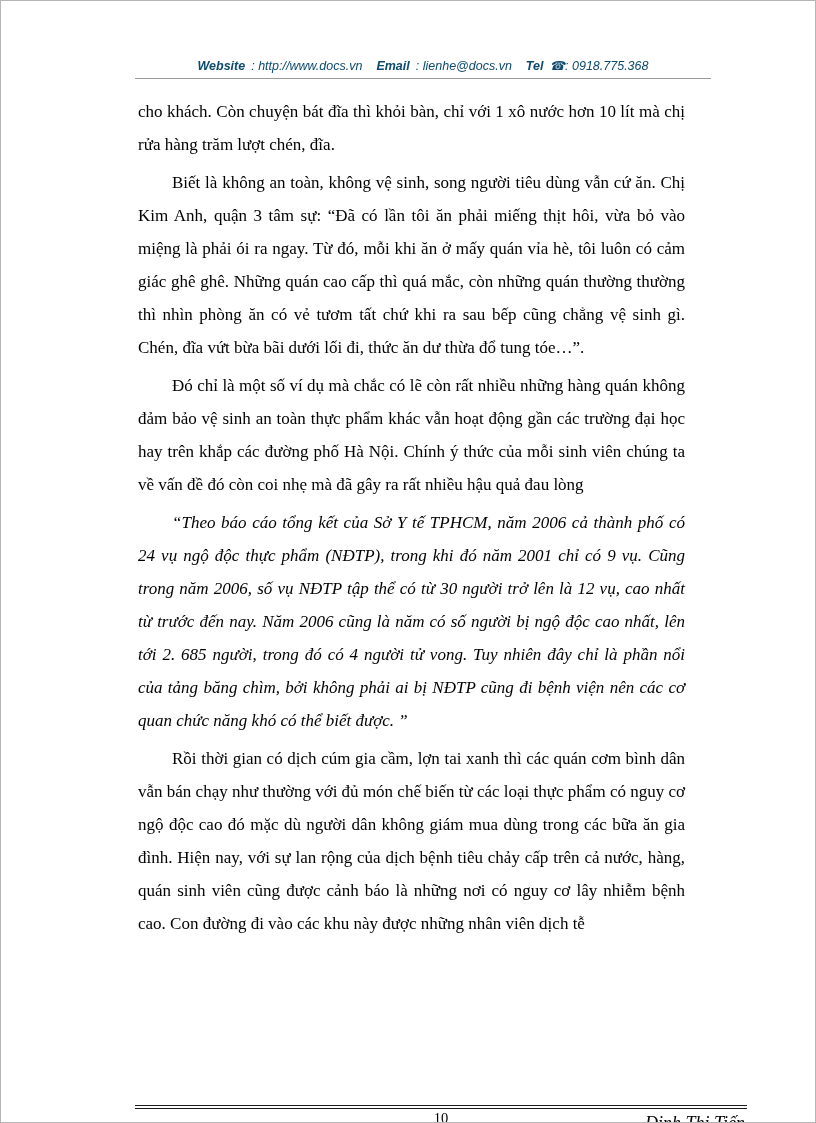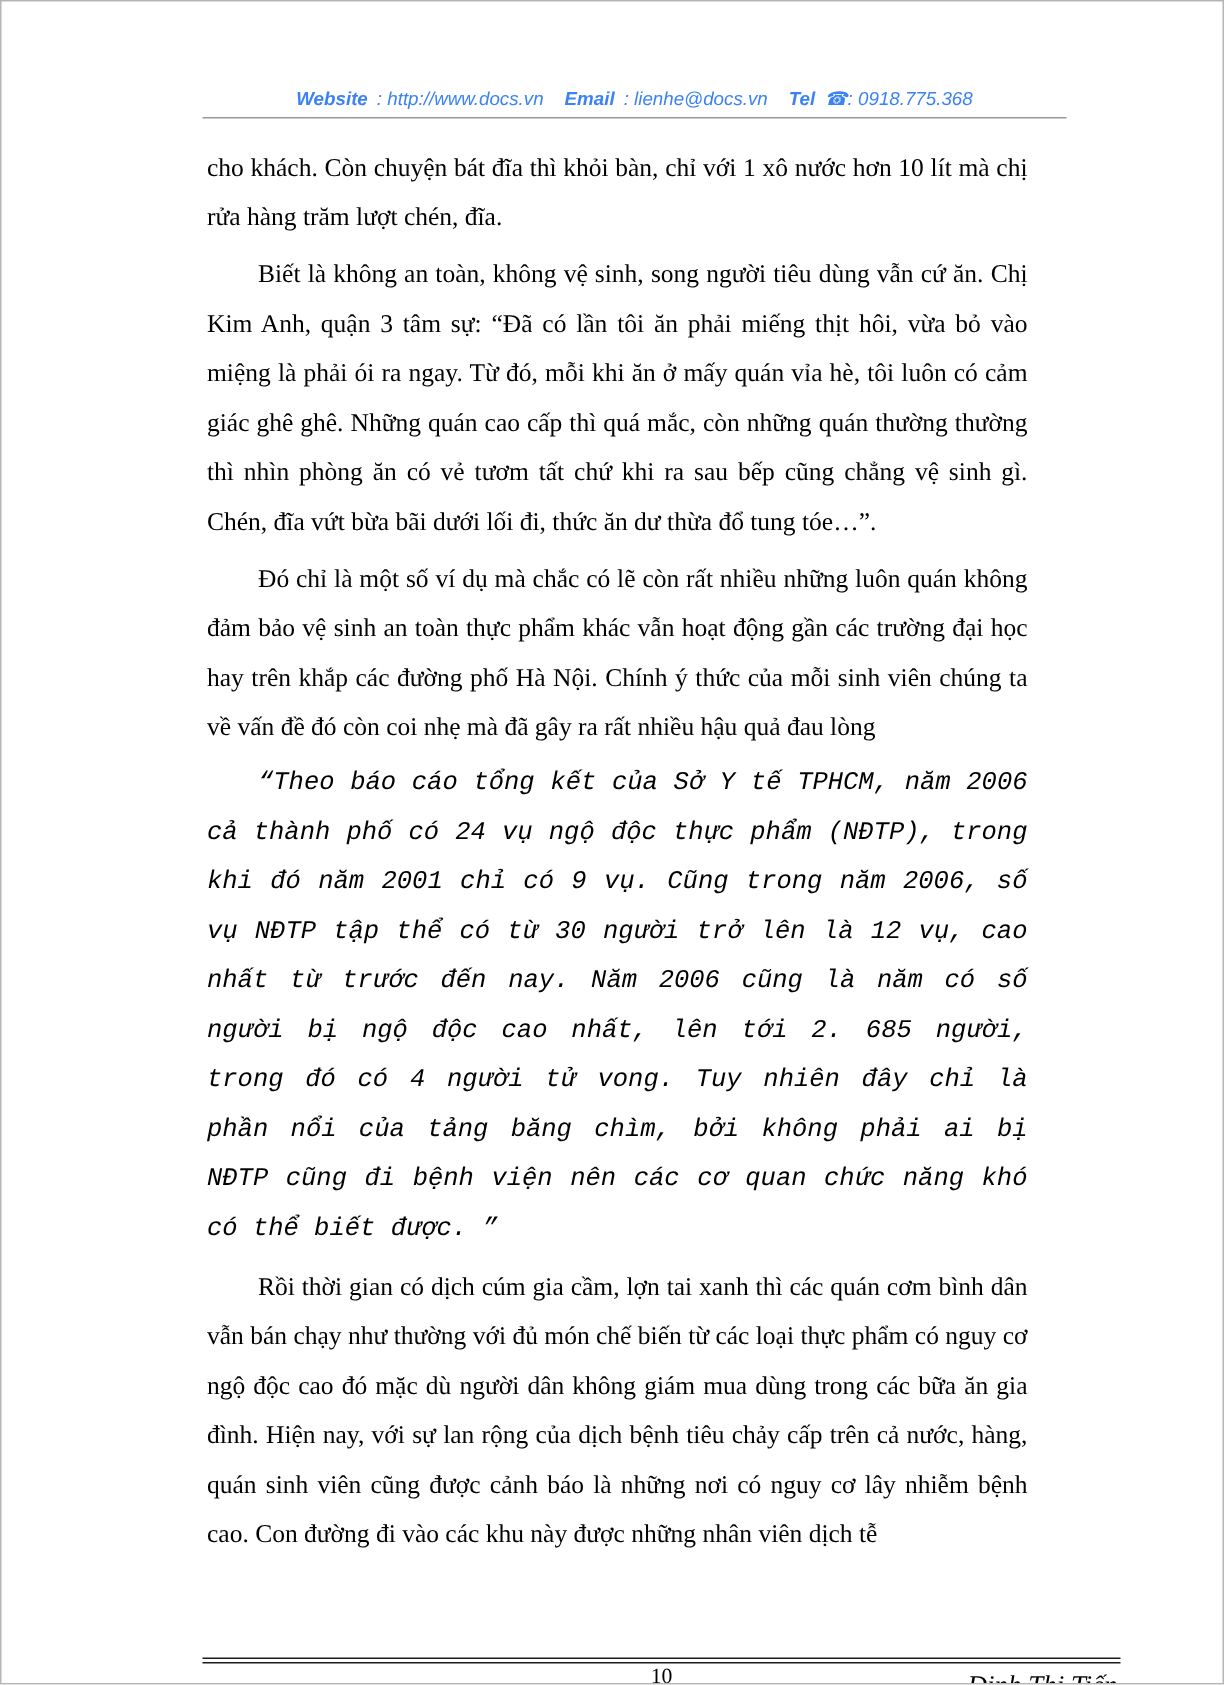--- a/index.html
+++ b/index.html
@@ -17,21 +17,21 @@
   }
   .header {
     position: absolute;
     top: 57px;
     left: 134px;
     width: 576px;
     text-align: center;
     font-family: "Liberation Sans", sans-serif;
     font-style: italic;
     font-size: 12.5px;
-    color: #3b82f6;
+    color: #0c4a6e;
     padding-bottom: 5px;
     border-bottom: 1px solid #9a9a9a;
     white-space: nowrap;
   }
   .header .lbl { font-weight: bold; }
   .header .gap-s { display: inline-block; width: 6px; }
   .header .gap-m { display: inline-block; width: 14px; }
   .content {
     position: absolute;
     top: 94px;
@@ -39,21 +39,21 @@
     width: 551px;
   }
   .content p {
     margin: 0 4px 5px 0;
     font-size: 17px;
     line-height: 33px;
     text-align: justify;
     text-indent: 34px;
   }
   .content p.continuation { text-indent: 0; }
-  .content p.quote { font-style: italic; font-family: Liberation Mono, monospace; }
+  .content p.quote { font-style: italic; }
   .content p.attribution {
     text-align: right;
     text-indent: 0;
     font-style: italic;
     margin-bottom: 6px;
   }
   .footer {
     position: absolute;
     top: 1070px;
     left: 134px;
@@ -90,21 +90,21 @@
   <div class="header">
     <span class="lbl">Website</span><span class="gap-s"></span><span>:</span>
     <span>http://www.docs.vn</span><span class="gap-m"></span><span class="lbl">Email</span><span class="gap-s"></span><span>:</span>
     <span>lienhe@docs.vn</span><span class="gap-m"></span><span class="lbl">Tel</span><span class="gap-s"></span><span>☎</span><span>:</span>
     <span>0918.775.368</span>
   </div>
 
   <div class="content">
     <p class="continuation">cho khách. Còn chuyện bát đĩa thì khỏi bàn, chỉ với 1 xô nước hơn 10 lít mà chị rửa hàng trăm lượt chén, đĩa.</p>
     <p>Biết là không an toàn, không vệ sinh, song người tiêu dùng vẫn cứ ăn. Chị Kim Anh, quận 3 tâm sự: “Đã có lần tôi ăn phải miếng thịt hôi, vừa bỏ vào miệng là phải ói ra ngay. Từ đó, mỗi khi ăn ở mấy quán vỉa hè, tôi luôn có cảm giác ghê ghê. Những quán cao cấp thì quá mắc, còn những quán thường thường thì nhìn phòng ăn có vẻ tươm tất chứ khi ra sau bếp cũng chẳng vệ sinh gì. Chén, đĩa vứt bừa bãi dưới lối đi, thức ăn dư thừa đổ tung tóe…”.</p>
-    <p>Đó chỉ là một số ví dụ mà chắc có lẽ còn rất nhiều những luôn quán không đảm bảo vệ sinh an toàn thực phẩm khác vẫn hoạt động gần các trường đại học hay trên khắp các đường phố Hà Nội. Chính ý thức của mỗi sinh viên chúng ta về vấn đề đó còn coi nhẹ mà đã gây ra rất nhiều hậu quả đau lòng</p>
+    <p>Đó chỉ là một số ví dụ mà chắc có lẽ còn rất nhiều những hàng quán không đảm bảo vệ sinh an toàn thực phẩm khác vẫn hoạt động gần các trường đại học hay trên khắp các đường phố Hà Nội. Chính ý thức của mỗi sinh viên chúng ta về vấn đề đó còn coi nhẹ mà đã gây ra rất nhiều hậu quả đau lòng</p>
     <p class="quote">“Theo báo cáo tổng kết của Sở Y tế TPHCM, năm 2006 cả thành phố có 24 vụ ngộ độc thực phẩm (NĐTP), trong khi đó năm 2001 chỉ có 9 vụ. Cũng trong năm 2006, số vụ NĐTP tập thể có từ 30 người trở lên là 12 vụ, cao nhất từ trước đến nay. Năm 2006 cũng là năm có số người bị ngộ độc cao nhất, lên tới 2. 685 người, trong đó có 4 người tử vong. Tuy nhiên đây chỉ là phần nổi của tảng băng chìm, bởi không phải ai bị NĐTP cũng đi bệnh viện nên các cơ quan chức năng khó có thể biết được. ”</p>
     <p>Rồi thời gian có dịch cúm gia cầm, lợn tai xanh thì các quán cơm bình dân vẫn bán chạy như thường với đủ món chế biến từ các loại thực phẩm có nguy cơ ngộ độc cao đó mặc dù người dân không giám mua dùng trong các bữa ăn gia đình. Hiện nay, với sự lan rộng của dịch bệnh tiêu chảy cấp trên cả nước, hàng, quán sinh viên cũng được cảnh báo là những nơi có nguy cơ lây nhiễm bệnh cao. Con đường đi vào các khu này được những nhân viên dịch tễ</p>
   </div>
 
   <div class="footer">
     <div class="footer-rule"></div>
     <div class="footer-row">
       <div class="page-number">10</div>
       <div class="author">Đinh Thị Tiến</div>
     </div>

